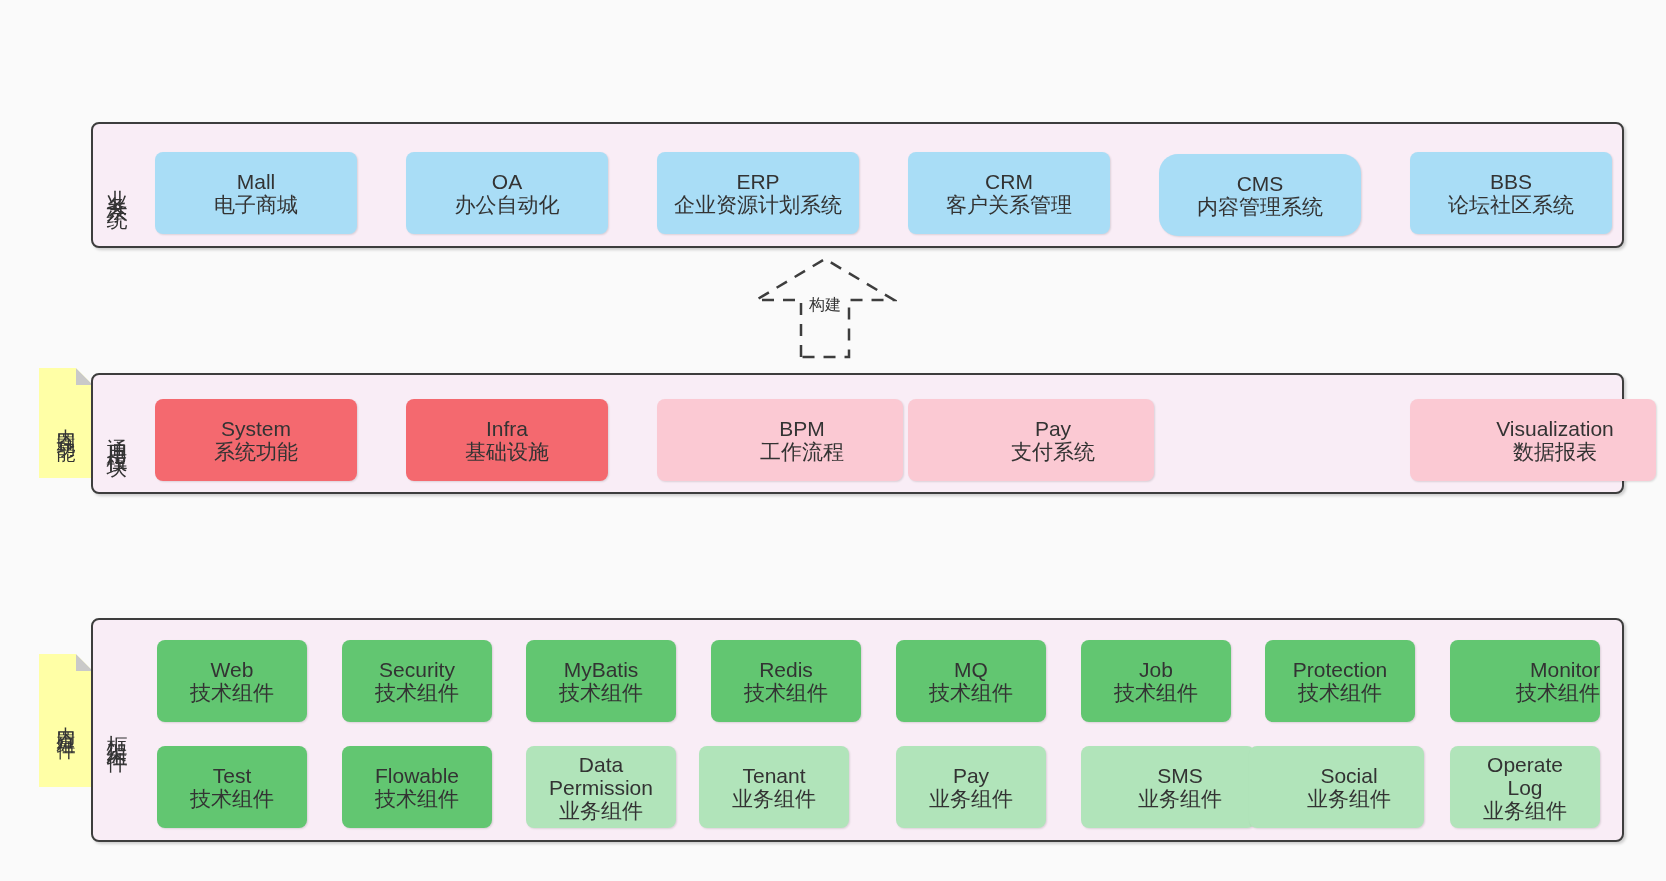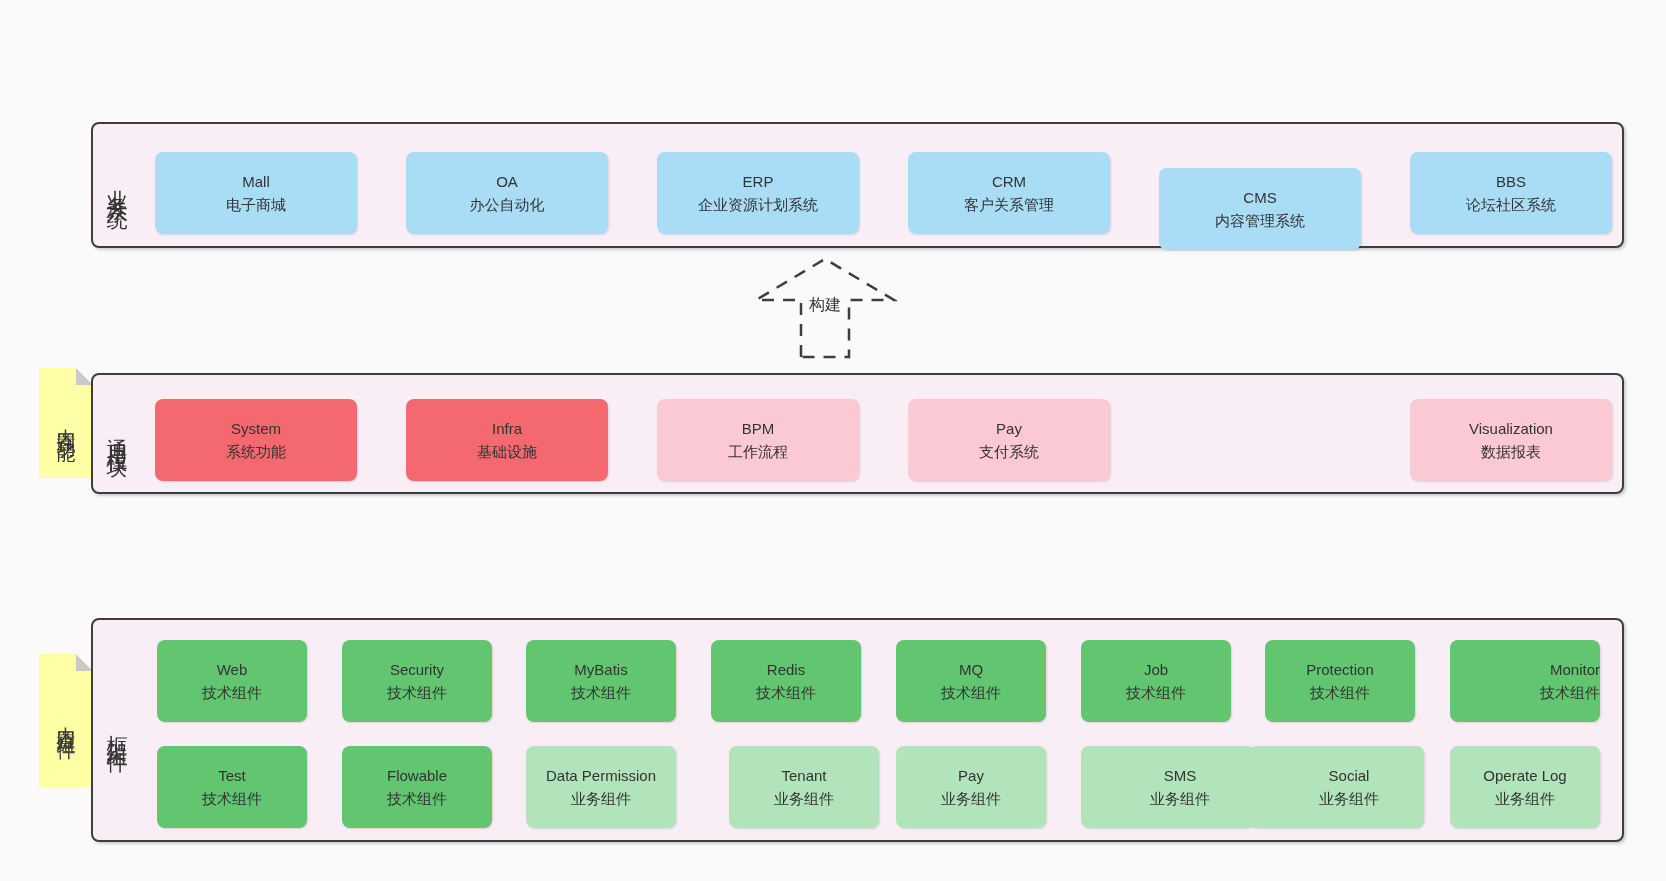--- a/index.html
+++ b/index.html
@@ -16,29 +16,29 @@
   .vlabel{
     position:absolute;left:8px;top:0;bottom:0;width:32px;
     display:flex;align-items:center;justify-content:center;
     writing-mode:vertical-rl;text-orientation:upright;
     font-size:21px;letter-spacing:6px;color:#333;
   }
   
   .box{
     position:absolute;height:82px;border-radius:8px;
     display:flex;flex-direction:column;align-items:center;justify-content:center;
-    text-align:center;font-size:15px;line-height:23px;color:#333;
+    text-align:center;font-size:21px;line-height:23px;color:#333;
     box-shadow:1px 1px 2px rgba(0,0,0,0.12);
   }
   .w6{width:202px;}
   .w8{width:150px;}
   .w8 .name{max-width:112px;}
   .blue{background:#a9ddf6;}
   .red{background:#f4696f;}
-  .pink{background:#fbc9d3;}
+  .pink{background:#fbc9d3;padding-left:44px;}
   .green{background:#62c671;}
   .lightgreen{background:#b1e4ba;}
   
   .tag{
     position:absolute;left:39px;width:54px;background:#ffffa6;
     clip-path:polygon(0 0,calc(100% - 17px) 0,100% 17px,100% 100%,0 100%);
     filter:drop-shadow(1px 1px 2px rgba(0,0,0,0.2));
   }
   .tag .fold{
     position:absolute;top:0;right:0;width:17px;height:17px;background:#c9c9c9;
@@ -83,21 +83,21 @@
       <span class="desc">办公自动化</span>
     </div>
     <div class="box blue w6" style="left:564px;top:28px;">
       <span class="name">ERP</span>
       <span class="desc">企业资源计划系统</span>
     </div>
     <div class="box blue w6" style="left:815px;top:28px;">
       <span class="name">CRM</span>
       <span class="desc">客户关系管理</span>
     </div>
-    <div class="box blue w6" style="left:1066px;top:44px;">
+    <div class="box blue w6" style="left:1066px;top:30px;border-radius:19px;">
       <span class="name">CMS</span>
       <span class="desc">内容管理系统</span>
     </div>
     <div class="box blue w6" style="left:1317px;top:28px;">
       <span class="name">BBS</span>
       <span class="desc">论坛社区系统</span>
     </div>
   </div>
 
   <div class="arrow" style="left:753px;top:256px;">
@@ -173,21 +173,21 @@
       <span class="desc">技术组件</span>
     </div>
     <div class="box green w8" style="left:249px;top:126px;">
       <span class="name">Flowable</span>
       <span class="desc">技术组件</span>
     </div>
     <div class="box lightgreen w8" style="left:433px;top:126px;">
       <span class="name">Data Permission</span>
       <span class="desc">业务组件</span>
     </div>
-    <div class="box lightgreen w8" style="left:636px;top:126px;">
+    <div class="box lightgreen w8" style="left:606px;top:126px;">
       <span class="name">Tenant</span>
       <span class="desc">业务组件</span>
     </div>
     <div class="box lightgreen w8" style="left:803px;top:126px;">
       <span class="name">Pay</span>
       <span class="desc">业务组件</span>
     </div>
     <div class="box lightgreen w8" style="left:988px;top:126px;padding-left:24px;">
       <span class="name">SMS</span>
       <span class="desc">业务组件</span>

